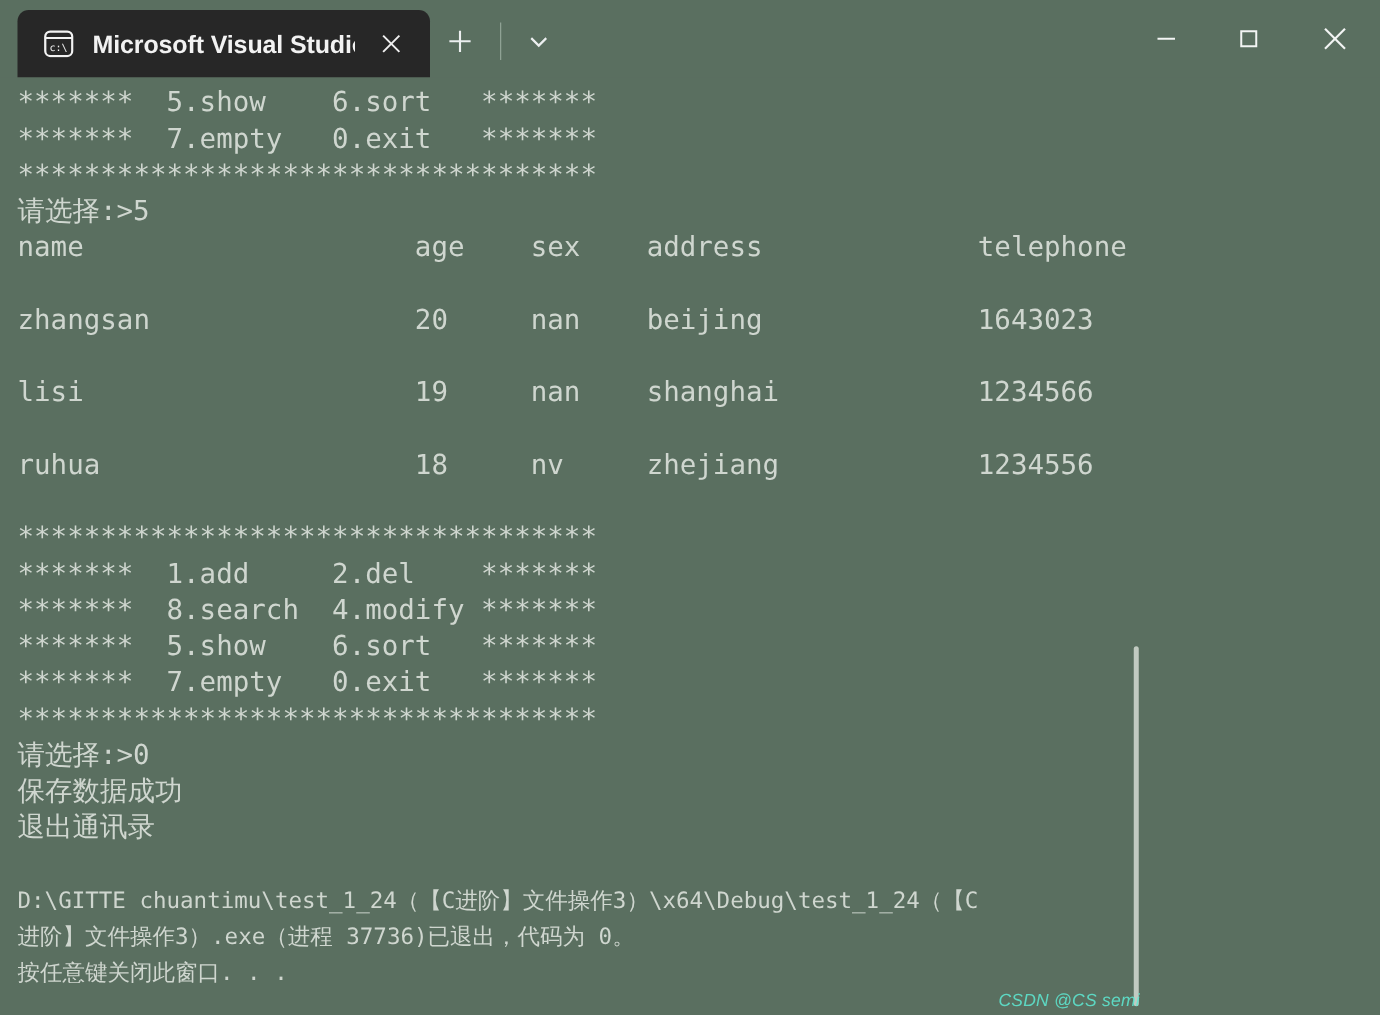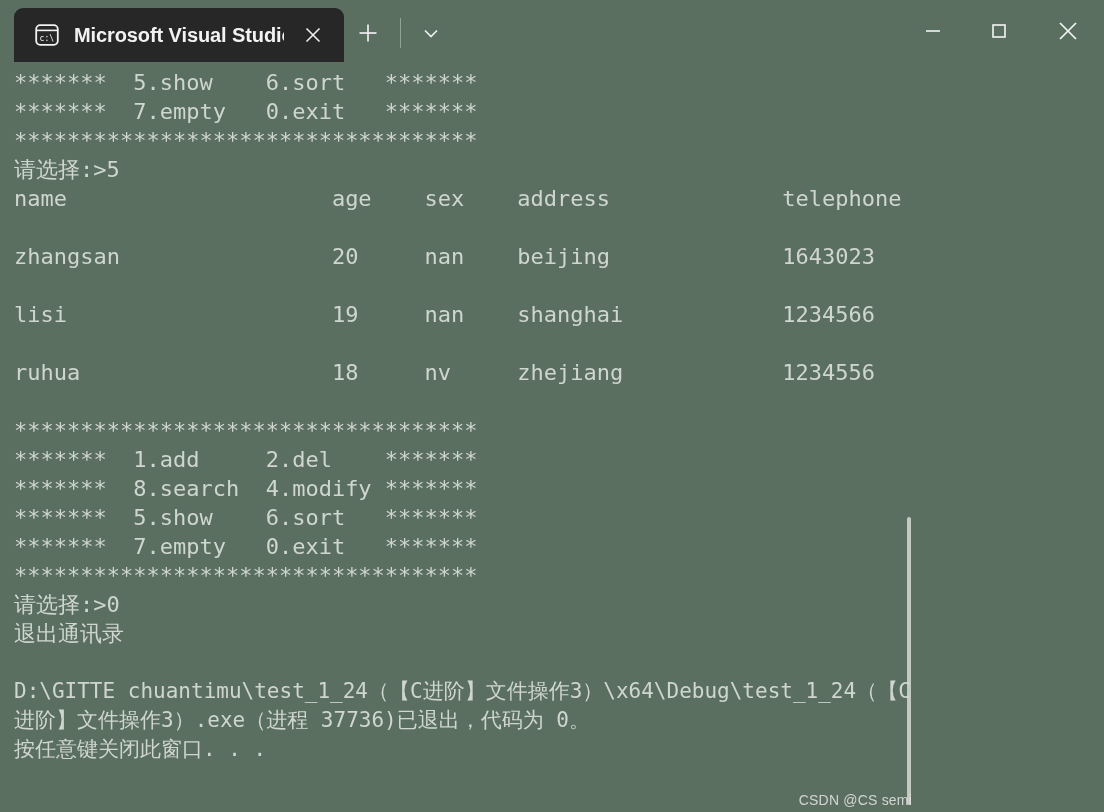--- a/index.html
+++ b/index.html
@@ -140,21 +140,21 @@
   .term-line {
     color: #cfd6cf;
     font-family: "DejaVu Sans Mono", monospace;
     font-size: 22px;
     line-height: 29px;
     height: 29px;
     white-space: pre;
     letter-spacing: 0px;
   }
   .term-line.blank { color: transparent; }
-  .term-line.tail { font-size: 21px; }
+  .term-line.tail { font-size: 18px; }
 
   
   .scrollbar-track {
     position: absolute;
     right: 5px;
     top: 0;
     width: 12px;
     height: 750px;
   }
   .scrollbar-thumb {
@@ -166,25 +166,26 @@
     background: #d3dad2;
     border-radius: 2px;
     opacity: 0.85;
   }
 
   
   .watermark {
     position: absolute;
     right: 8px;
     bottom: 4px;
-    color: #e5e5e5;
+    color: #5eead4;
     font-family: "Liberation Sans", sans-serif;
     font-size: 14px;
     opacity: 0.85;
     letter-spacing: 0.2px;
+    font-style: italic;
   }
 </style>
 </head>
 <body>
 
 <div id="app">
 
   <div class="titlebar">
 
     <div class="tab">
@@ -253,20 +254,21 @@
     <div class="term-line blank"></div>
     <div class="term-line">ruhua                   18     nv     zhejiang            1234556</div>
     <div class="term-line blank"></div>
     <div class="term-line">***********************************</div>
     <div class="term-line">*******  1.add     2.del    *******</div>
     <div class="term-line">*******  8.search  4.modify *******</div>
     <div class="term-line">*******  5.show    6.sort   *******</div>
     <div class="term-line">*******  7.empty   0.exit   *******</div>
     <div class="term-line">***********************************</div>
     <div class="term-line">请选择:&gt;0</div>
+    <div class="term-line">保存数据成功</div>
     <div class="term-line">退出通讯录</div>
     <div class="term-line blank"></div>
 
     <div class="term-line tail">D:\GITTE chuantimu\test_1_24（【C进阶】文件操作3）\x64\Debug\test_1_24（【C</div>
     <div class="term-line tail">进阶】文件操作3）.exe（进程 37736)已退出，代码为 0。</div>
     <div class="term-line tail">按任意键关闭此窗口. . .</div>
 
     <div class="scrollbar-track">
       <div class="scrollbar-thumb"></div>
     </div>

